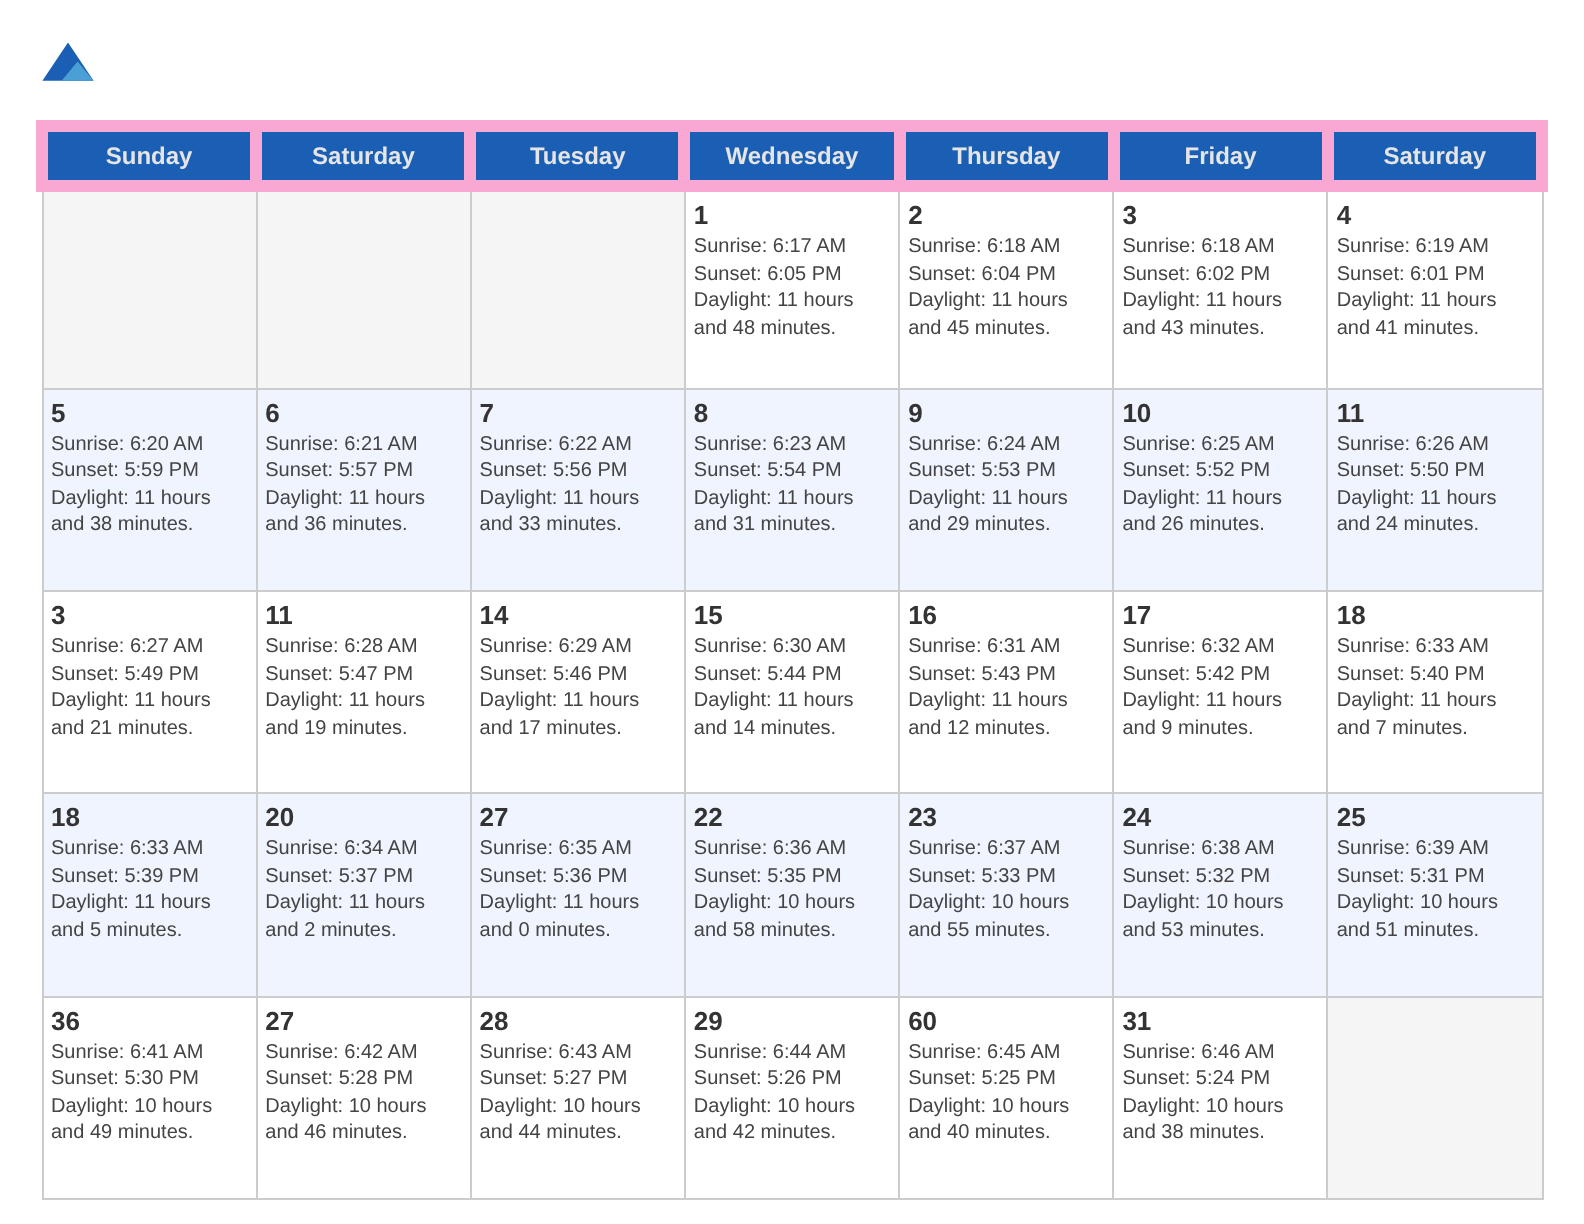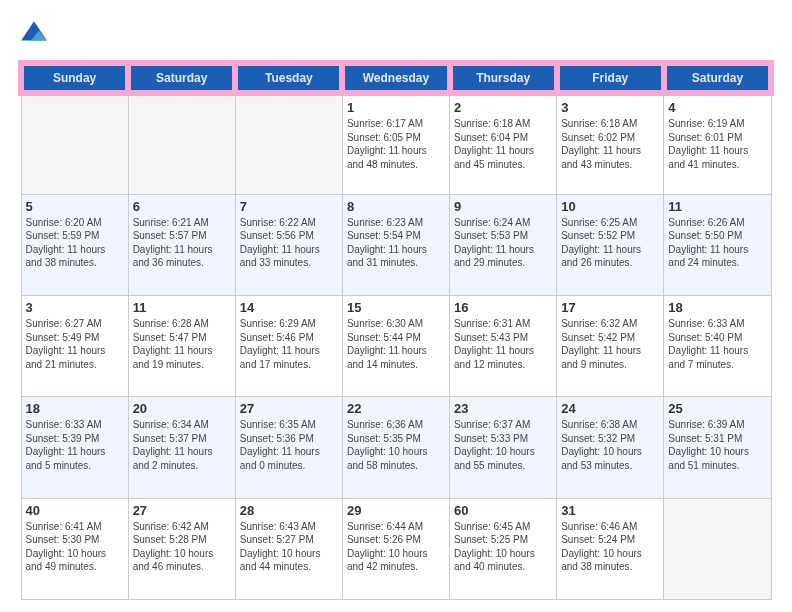--- a/index.html
+++ b/index.html
@@ -244,21 +244,21 @@
             <span class="day-num">24</span>
             <div class="day-info">Sunrise: 6:38 AM<br>Sunset: 5:32 PM<br>Daylight: 10 hours<br>and 53 minutes.</div>
           </td>
           <td>
             <span class="day-num">25</span>
             <div class="day-info">Sunrise: 6:39 AM<br>Sunset: 5:31 PM<br>Daylight: 10 hours<br>and 51 minutes.</div>
           </td>
         </tr>
         <tr>
           <td>
-            <span class="day-num">40</span>
+            <span class="day-num">36</span>
             <div class="day-info">Sunrise: 6:41 AM<br>Sunset: 5:30 PM<br>Daylight: 10 hours<br>and 49 minutes.</div>
           </td>
           <td>
             <span class="day-num">27</span>
             <div class="day-info">Sunrise: 6:42 AM<br>Sunset: 5:28 PM<br>Daylight: 10 hours<br>and 46 minutes.</div>
           </td>
           <td>
             <span class="day-num">28</span>
             <div class="day-info">Sunrise: 6:43 AM<br>Sunset: 5:27 PM<br>Daylight: 10 hours<br>and 44 minutes.</div>
           </td>

